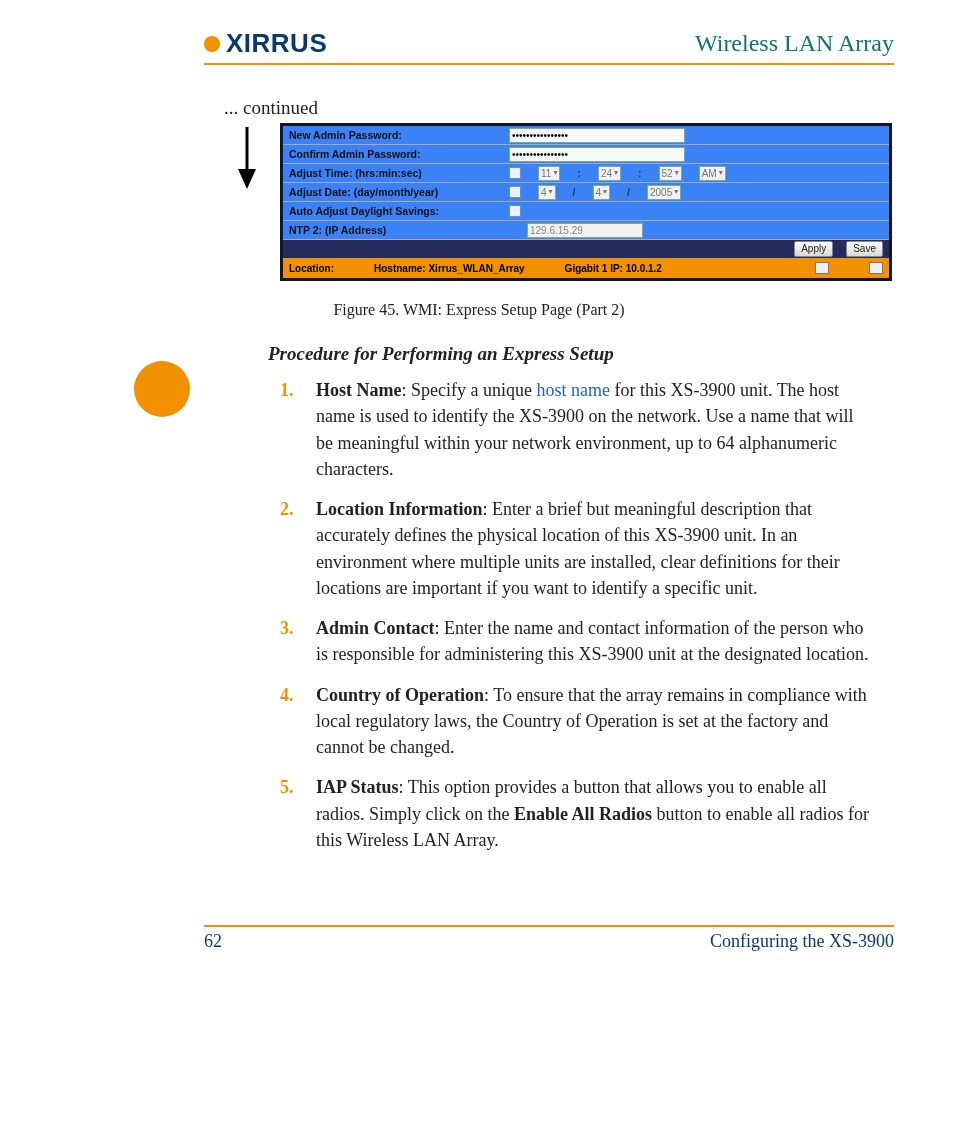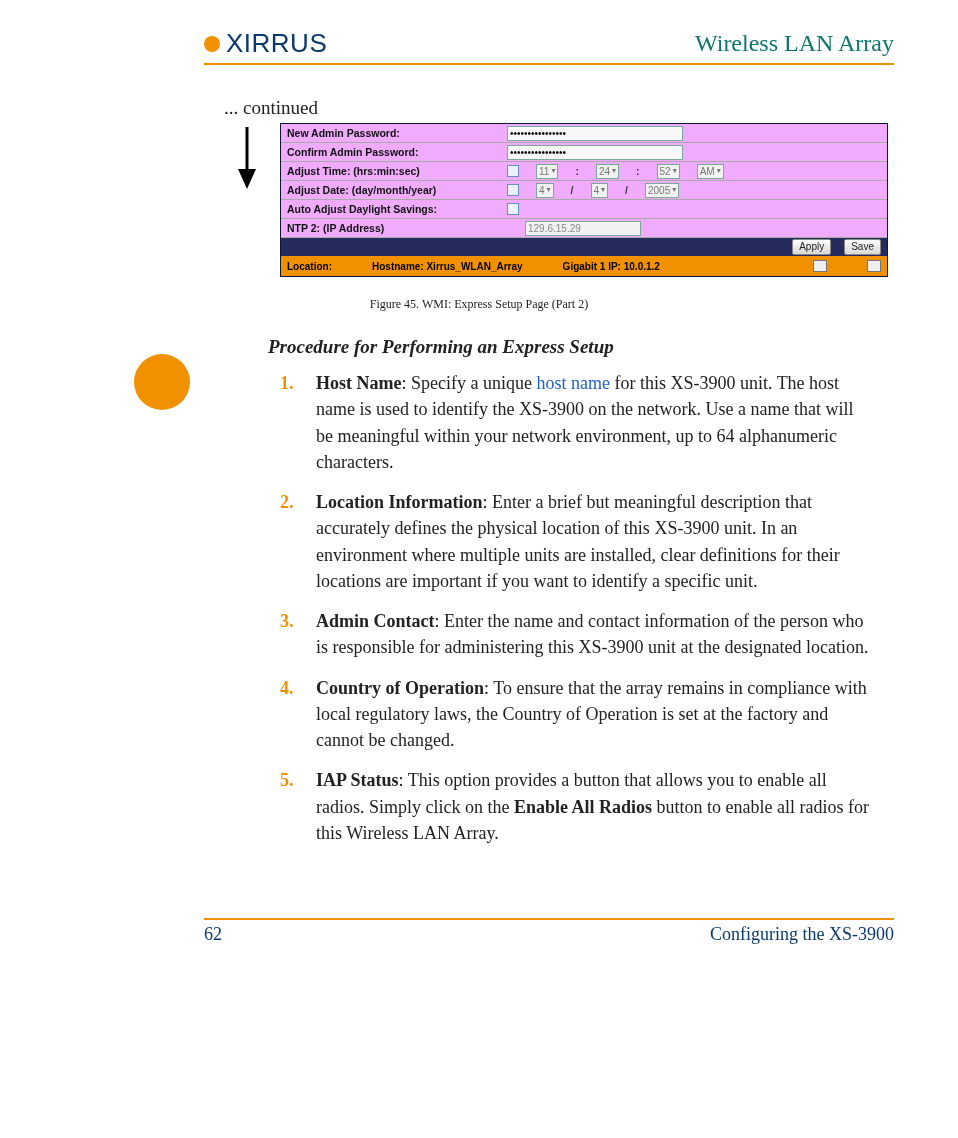--- a/index.html
+++ b/index.html
@@ -19,21 +19,21 @@
     .header-row {
       display: flex;
       justify-content: space-between;
       align-items: center;
       margin-left: 140px;
       margin-right: 0px;
     }
     .logo {
       display: flex;
       align-items: center;
-      font-weight: 400;
+      font-weight: 700;
       font-family: Arial, Helvetica, sans-serif;
       color: #0a3a6b;
       font-size: 26px;
       letter-spacing: 0.5px;
     }
     .logo .dot {
       width: 16px;
       height: 16px;
       background: #f29100;
       border-radius: 50%;
@@ -65,25 +65,25 @@
       width: 46px;
       display: flex;
       justify-content: center;
       margin-top: 4px;
       margin-right: 10px;
     }
     .arrow svg { display: block; }
 
     
     .wmi {
-      border: 1px solid #0f172a;
+      border: 3px solid #0f172a;
       width: 606px;
       font-family: Arial, Helvetica, sans-serif;
       font-size: 10.5px;
-      background: #f0abfc;
+      background: #3b82f6;
     }
     .wmi-row {
       display: flex;
       border-bottom: 1px solid #aaa;
       height: 18px;
       align-items: center;
     }
     .wmi-row:last-of-type { border-bottom: none; }
     .wmi-label {
       width: 216px;
@@ -150,21 +150,21 @@
       align-items: center;
       height: 20px;
       padding: 0 6px;
       gap: 40px;
     }
     .wmi-status .spacer { flex: 1; }
     .wmi-status .ic { width: 12px; height: 10px; background: #eee; border: 1px solid #777; }
 
     .figure-caption {
       text-align: center;
-      font-size: 12px;
+      font-size: 16px;
       margin: 20px 0 24px 0;
     }
 
     .section-row {
       display: flex;
       align-items: flex-start;
       margin-top: 0;
     }
     .circle-marker {
       width: 56px; height: 56px; border-radius: 50%;

